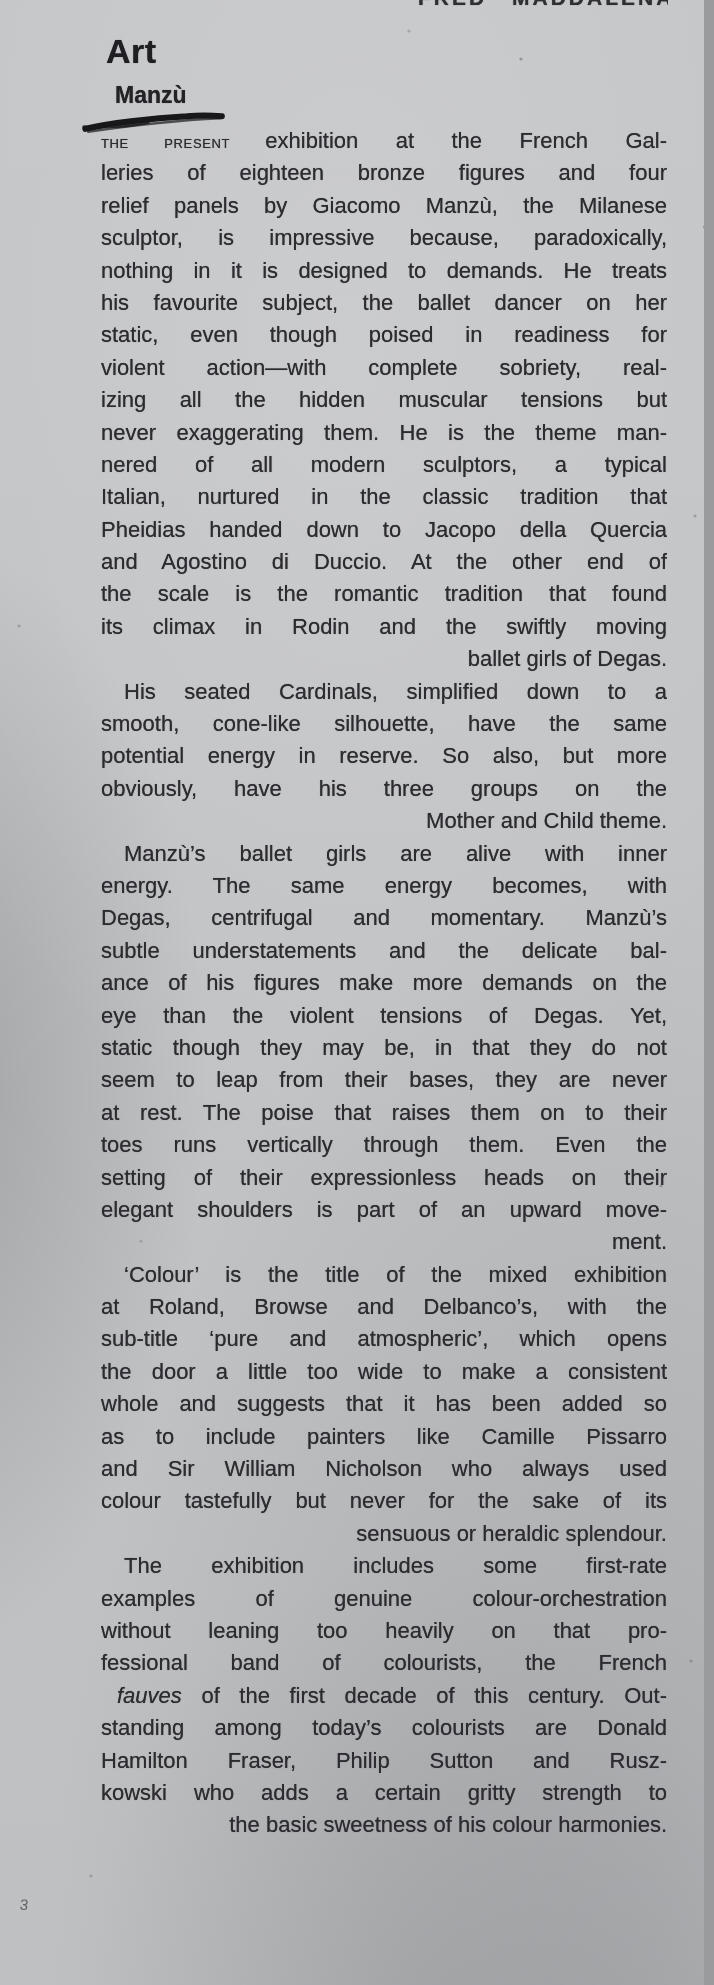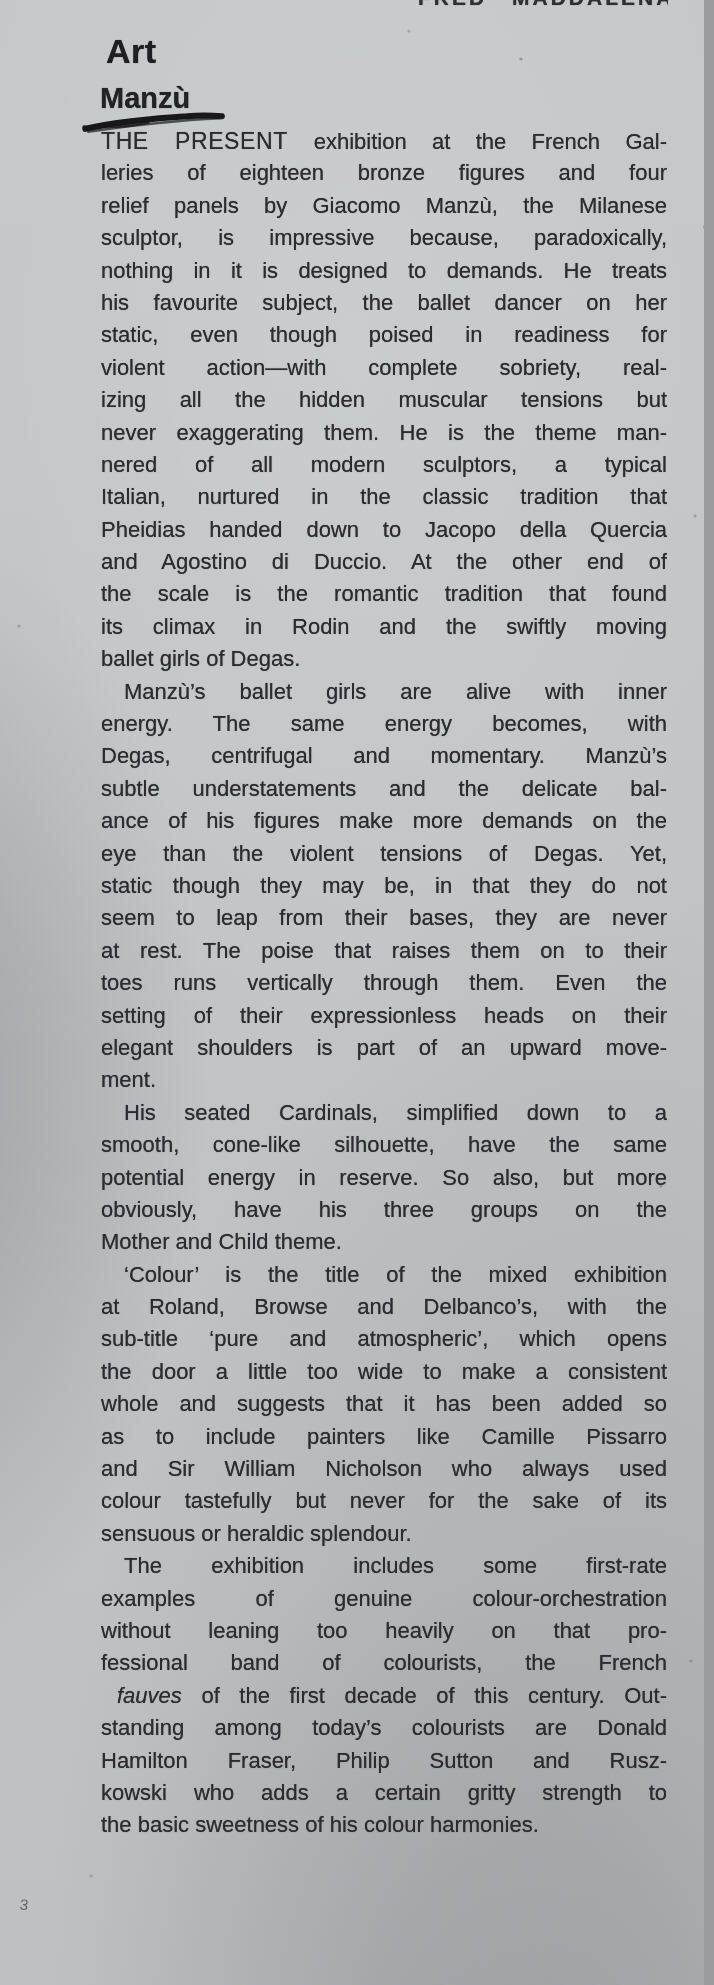--- a/index.html
+++ b/index.html
@@ -27,40 +27,40 @@
     color:#2e2e33;white-space:nowrap;
     text-shadow:0 0 1px rgba(46,46,51,0.8);
   }
   #section-title{
     position:absolute;left:106px;top:34px;
     font-size:34px;font-weight:bold;line-height:1;
     color:#1e1e23;letter-spacing:0.5px;
     text-shadow:0 0 0.8px rgba(30,30,35,0.85);
   }
   #article-title{
-    position:absolute;left:100px;top:84px;
-    font-size:29px;font-weight:bold;line-height:1;
+    position:absolute;left:115px;top:84px;
+    font-size:23px;font-weight:bold;line-height:1;
     color:#222227;
     text-shadow:0 0 0.8px rgba(34,34,39,0.85);
   }
   #scribble{
     position:absolute;left:82px;top:109px;
     transform:rotate(-1.5deg);
   }
   #article-body{
     position:absolute;left:101px;top:125px;width:566px;
     font-size:22px;line-height:32.4px;
     text-shadow:0 0 0.7px rgba(43,43,48,0.75);
   }
   .line{height:32.4px;overflow:hidden;text-align:justify;}
   .line::after{content:"";display:inline-block;width:100%;height:0;}
-  .line.lastline{text-align:left;}
+  .line.lastline{text-align:right;}
   .line.lastline::after{content:none;}
   .line.indent{text-indent:23px;}
-  .sc{font-size:23px;letter-spacing:0.6px;}
+  .sc{font-size:13px;letter-spacing:0.6px;}
   .i{font-style:italic;margin-left:16px;}
   #margin-mark{
     position:absolute;left:20px;top:1896px;
     font-size:15px;color:rgba(58,58,64,0.7);
     transform:rotate(8deg);
   }
   #specks{
     position:absolute;left:0;top:0;width:2px;height:2px;border-radius:50%;
     background:transparent;
     box-shadow:
@@ -110,40 +110,40 @@
         <div class="line">never exaggerating them. He is the theme man-</div>
         <div class="line">nered of all modern sculptors, a typical</div>
         <div class="line">Italian, nurtured in the classic tradition that</div>
         <div class="line">Pheidias handed down to Jacopo della Quercia</div>
         <div class="line">and Agostino di Duccio. At the other end of</div>
         <div class="line">the scale is the romantic tradition that found</div>
         <div class="line">its climax in Rodin and the swiftly moving</div>
         <div class="line lastline">ballet girls of Degas.</div>
       </div>
       <div>
+        <div class="line indent">His seated Cardinals, simplified down to a</div>
+        <div class="line">smooth, cone-like silhouette, have the same</div>
+        <div class="line">potential energy in reserve. So also, but more</div>
+        <div class="line">obviously, have his three groups on the</div>
+        <div class="line lastline">Mother and Child theme.</div>
+      </div>
+      <div>
         <div class="line indent">Manzù’s ballet girls are alive with inner</div>
         <div class="line">energy. The same energy becomes, with</div>
         <div class="line">Degas, centrifugal and momentary. Manzù’s</div>
         <div class="line">subtle understatements and the delicate bal-</div>
         <div class="line">ance of his figures make more demands on the</div>
         <div class="line">eye than the violent tensions of Degas. Yet,</div>
         <div class="line">static though they may be, in that they do not</div>
         <div class="line">seem to leap from their bases, they are never</div>
         <div class="line">at rest. The poise that raises them on to their</div>
         <div class="line">toes runs vertically through them. Even the</div>
         <div class="line">setting of their expressionless heads on their</div>
         <div class="line">elegant shoulders is part of an upward move-</div>
         <div class="line lastline">ment.</div>
-      </div>
-      <div>
-        <div class="line indent">His seated Cardinals, simplified down to a</div>
-        <div class="line">smooth, cone-like silhouette, have the same</div>
-        <div class="line">potential energy in reserve. So also, but more</div>
-        <div class="line">obviously, have his three groups on the</div>
-        <div class="line lastline">Mother and Child theme.</div>
       </div>
       <div>
         <div class="line indent">‘Colour’ is the title of the mixed exhibition</div>
         <div class="line">at Roland, Browse and Delbanco’s, with the</div>
         <div class="line">sub-title ‘pure and atmospheric’, which opens</div>
         <div class="line">the door a little too wide to make a consistent</div>
         <div class="line">whole and suggests that it has been added so</div>
         <div class="line">as to include painters like Camille Pissarro</div>
         <div class="line">and Sir William Nicholson who always used</div>
         <div class="line">colour tastefully but never for the sake of its</div>

